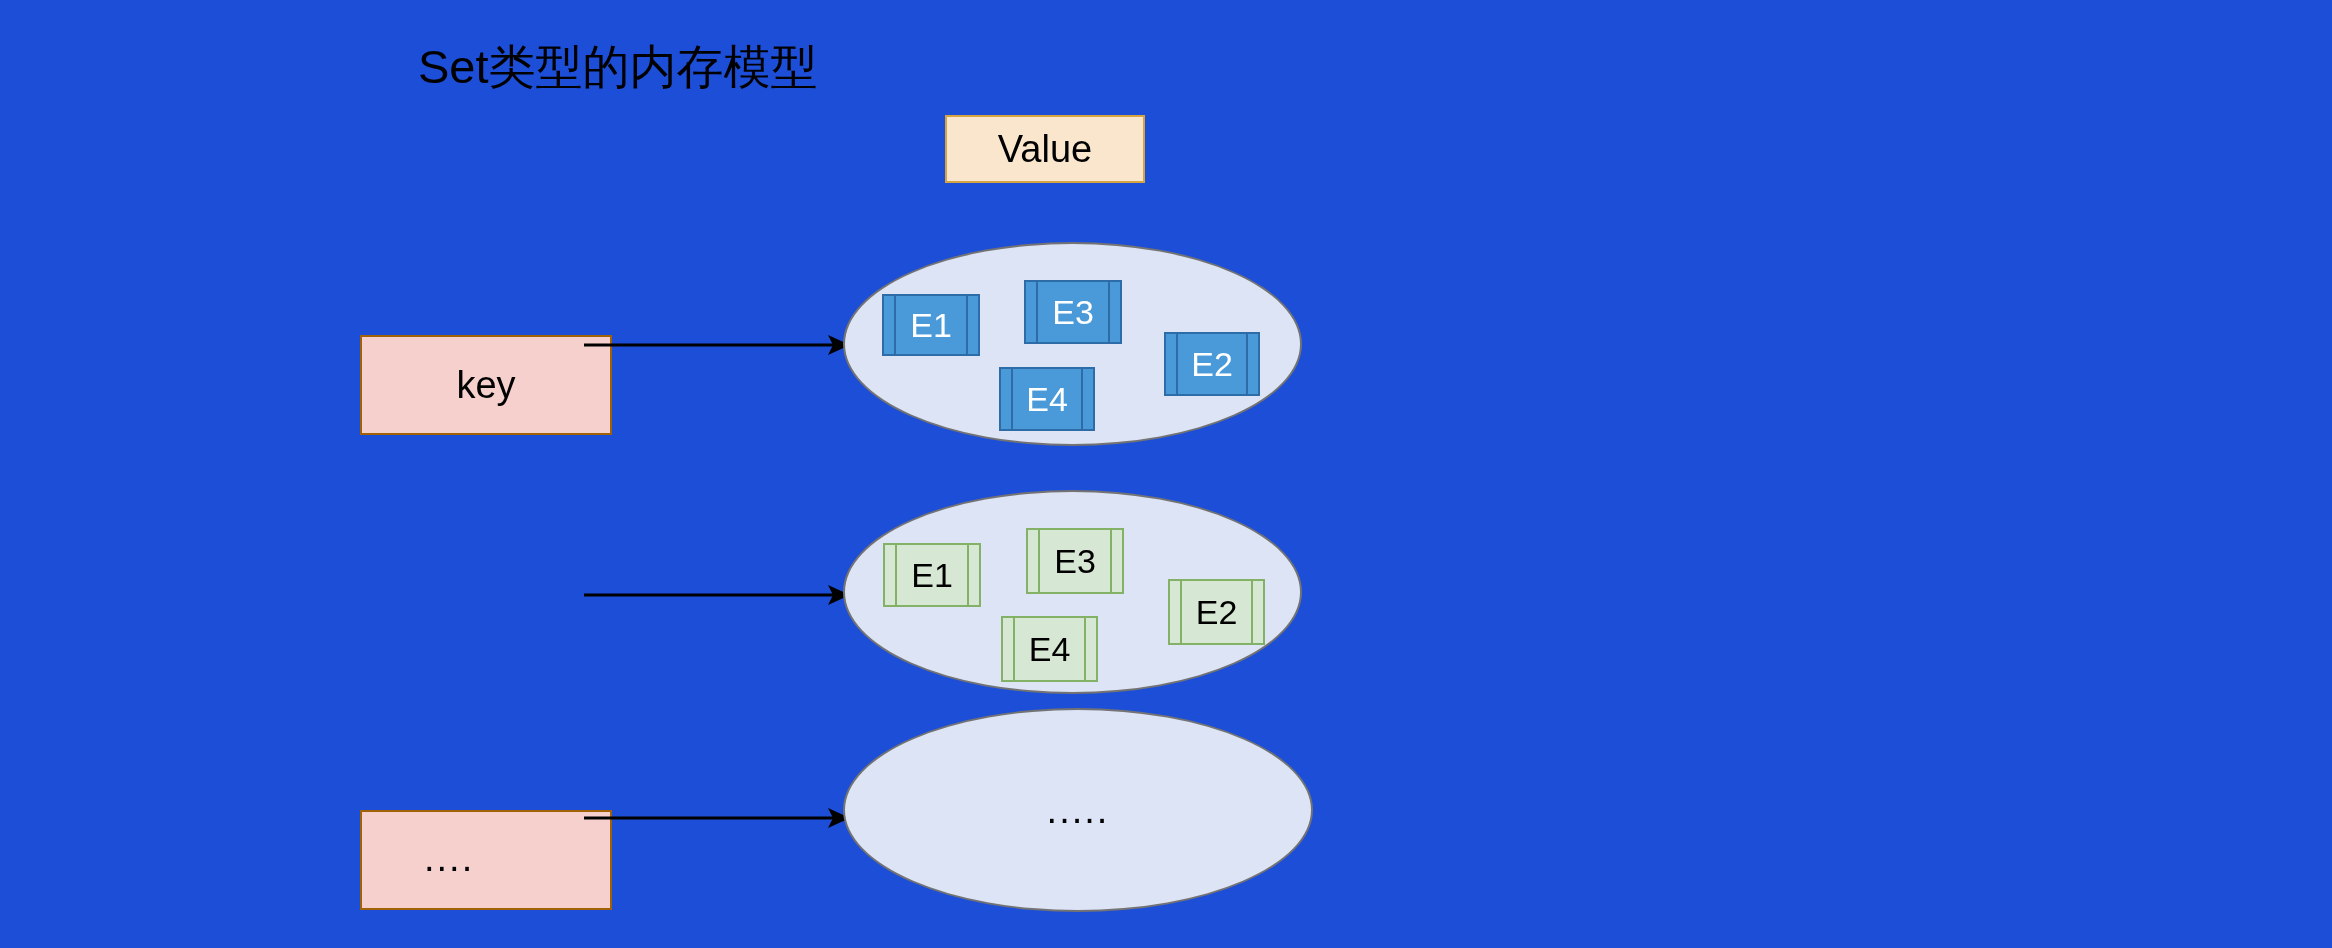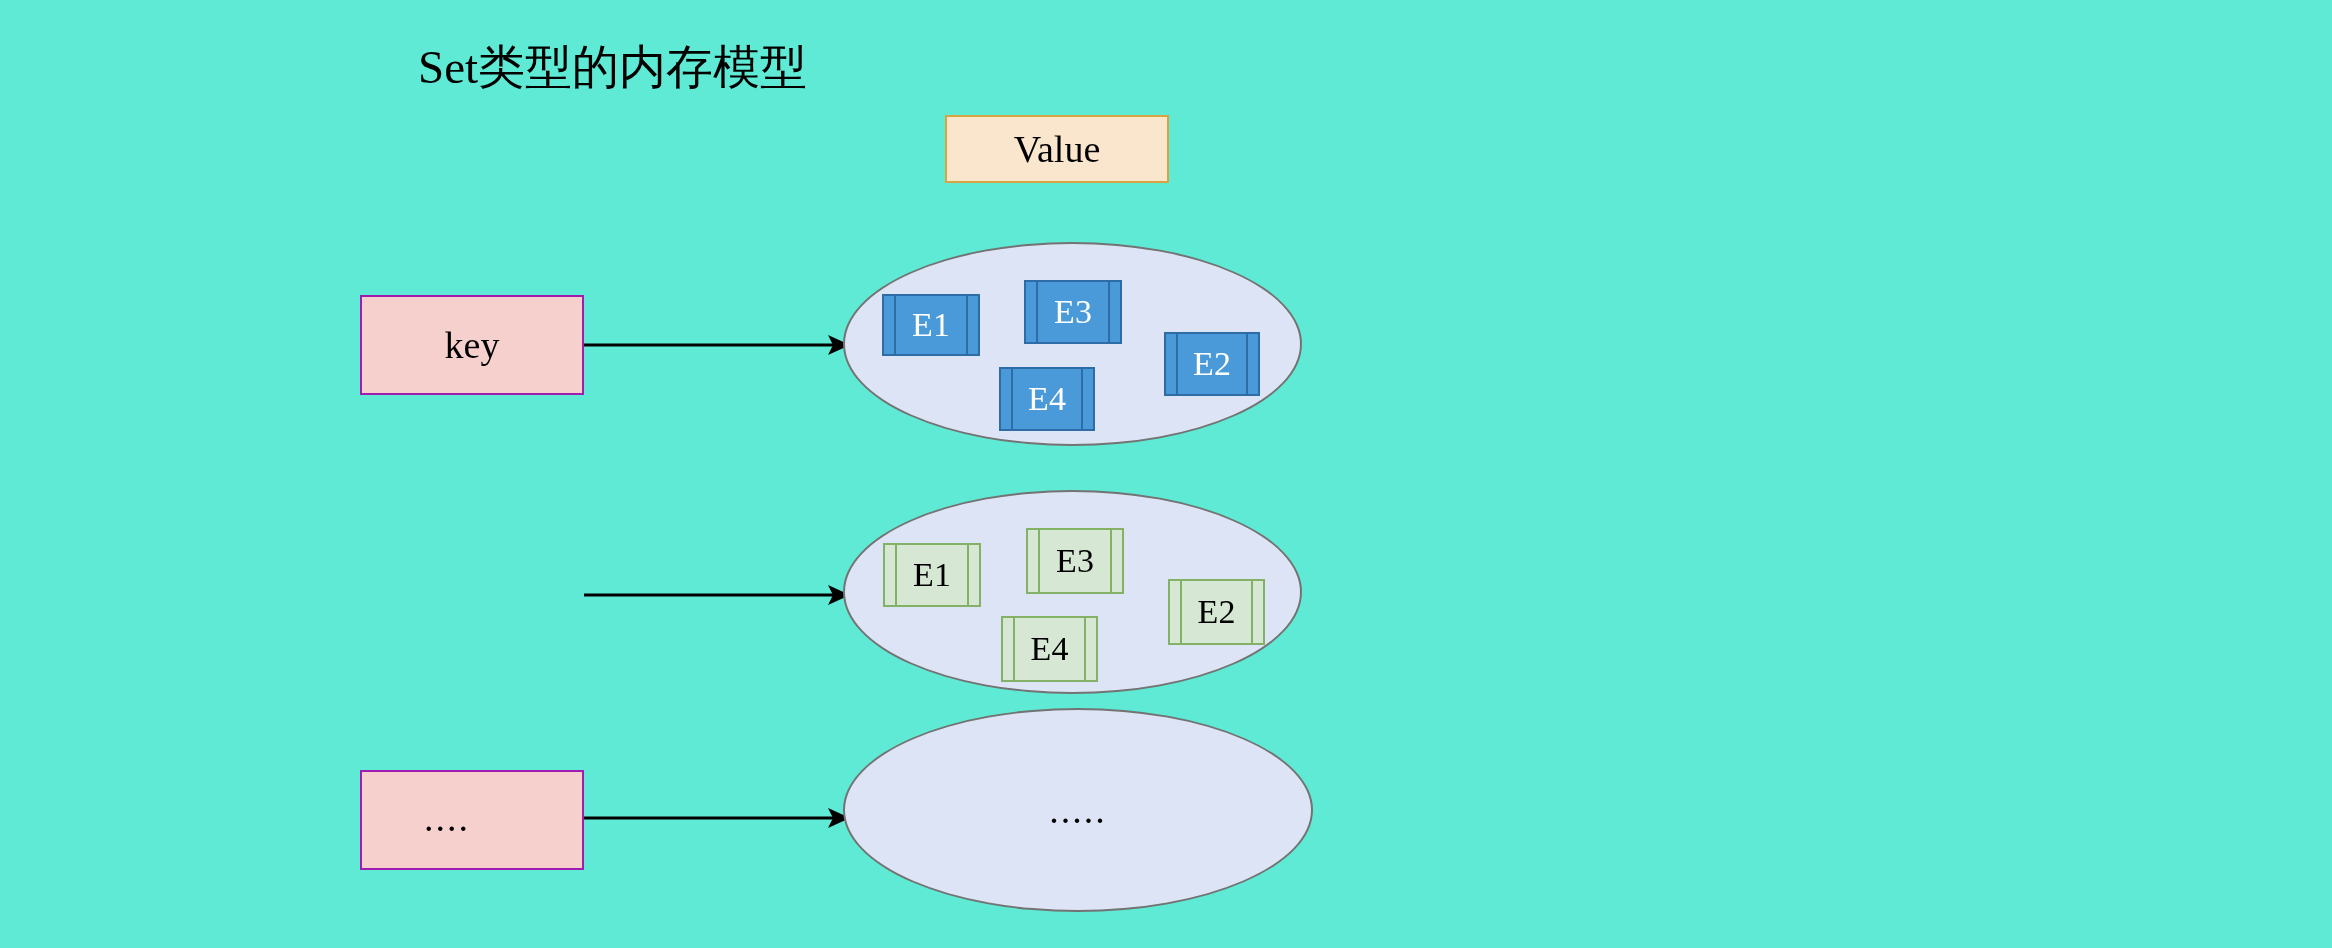--- a/index.html
+++ b/index.html
@@ -7,67 +7,67 @@
     padding: 0;
     background: #ffffff;
   }
   body {
     font-family: "Liberation Sans", "DejaVu Sans", sans-serif;
   }
   #canvas {
     position: relative;
     width: 2332px;
     height: 948px;
-    background: #5eead4;
+    background: #1d4ed8;
     overflow: hidden;
-    font-family: Liberation Serif, serif;
   }
 
   
   .diagram-title {
     position: absolute;
     left: 418px;
     top: 40px;
     font-size: 47px;
     line-height: 1.15;
     color: #000000;
     white-space: nowrap;
     letter-spacing: 0px;
   }
 
   
   .value-box {
     position: absolute;
     left: 945px;
     top: 115px;
-    width: 224px;
+    width: 200px;
     height: 68px;
     background: #fae6cd;
     border: 2px solid #d6a440;
     box-sizing: border-box;
     display: flex;
     align-items: center;
     justify-content: center;
     font-size: 38px;
     color: #000000;
   }
 
   
   .key-box {
     position: absolute;
-    width: 224px;
+    width: 252px;
     height: 100px;
     background: #f5d0cd;
-    border: 2px solid #a21caf;
-    box-sizing: border-box;
-    display: flex;
-    align-items: center;
-    justify-content: center;
-    font-size: 38px;
-    color: #000000;
+    border: 2px solid #a16207;
+    box-sizing: border-box;
+    display: flex;
+    align-items: center;
+    justify-content: center;
+    font-size: 38px;
+    color: #000000;
+    margin-top: 40px;
   }
   .key-box.row1 { left: 360px; top: 295px; }
   .key-box.row2 { left: 360px; top: 545px; }
   .key-box.row3 { left: 360px; top: 770px; }
   .key-box.dots-left { justify-content: flex-start; padding-left: 62px; }
   .dots-text {
     font-size: 38px;
     letter-spacing: 2px;
     line-height: 1;
     position: relative;

